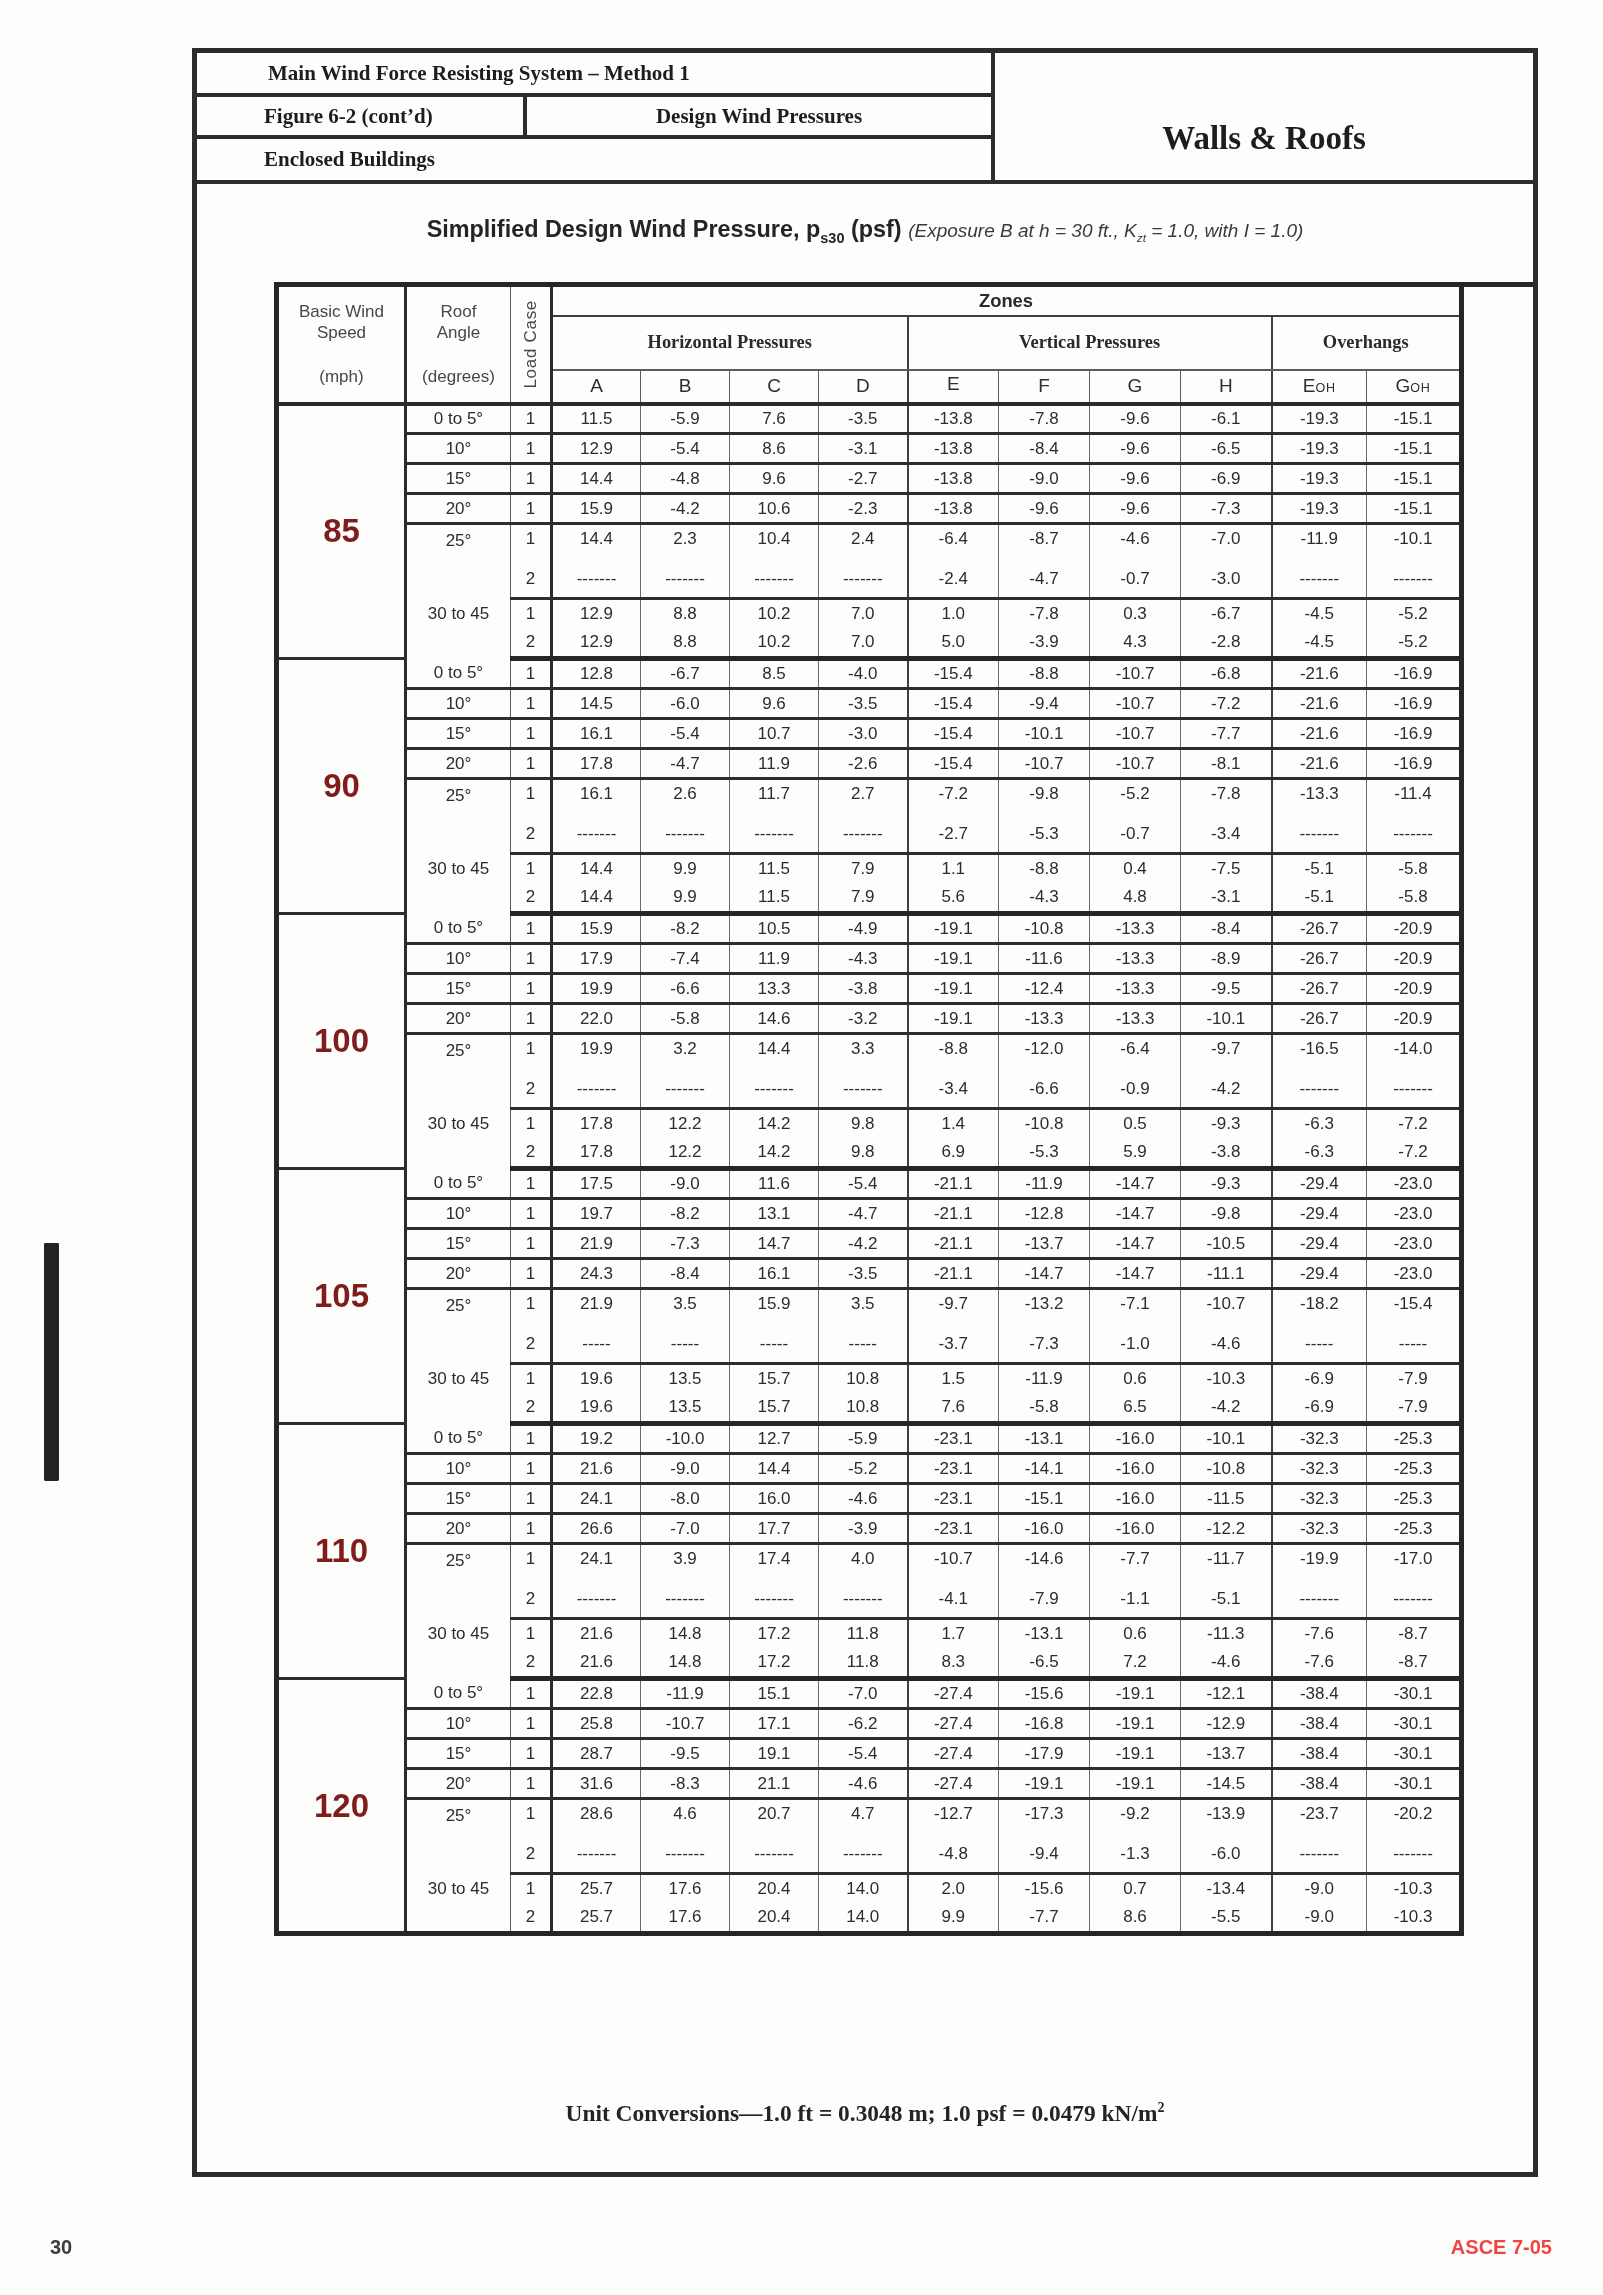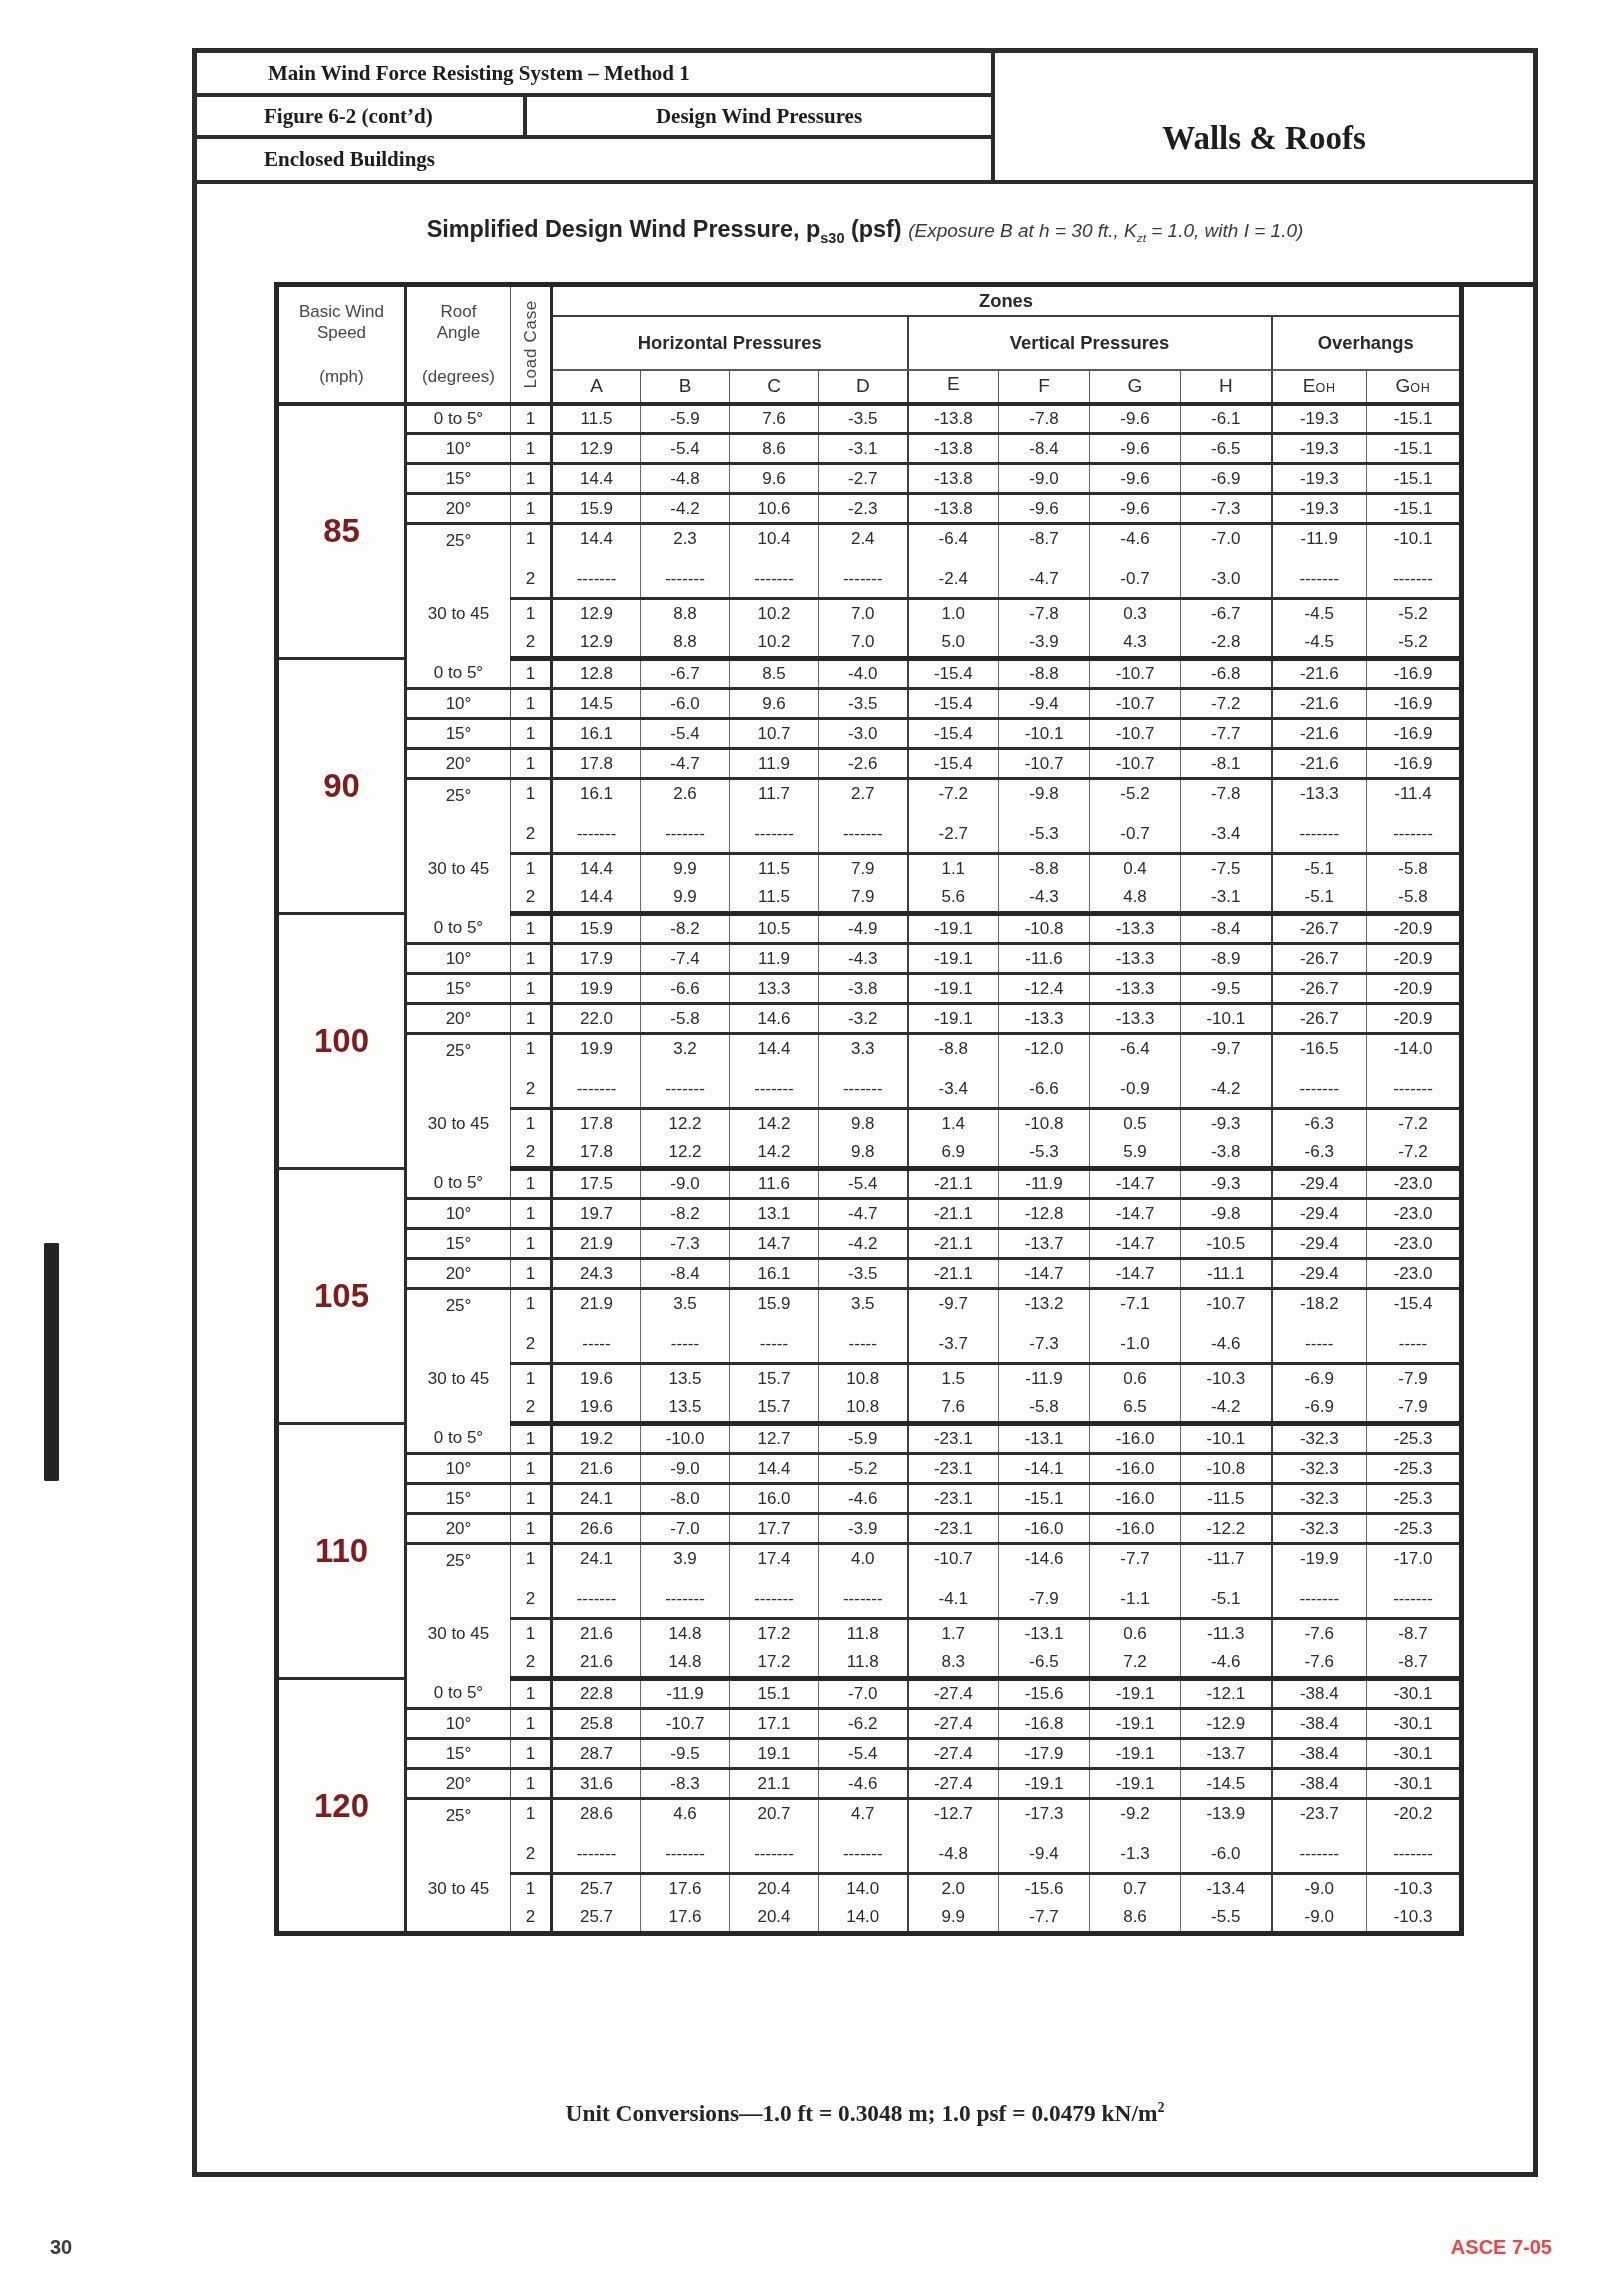--- a/index.html
+++ b/index.html
@@ -26,21 +26,21 @@
   .t-main{font-weight:bold;font-size:23.4px;color:#242424;}
   .t-main sub{font-size:0.62em;}
   .t-note{font-style:italic;font-size:19px;color:#3a3a3a;}
   .t-note sub{font-size:0.62em;}
   
   table.ps{position:absolute;left:77px;top:229px;width:1183px;border-collapse:collapse;table-layout:fixed;
            border:5px solid #262626;background:#fdfdfc;}
   th,td{box-sizing:border-box;text-align:center;vertical-align:middle;overflow:hidden;}
   th{font-weight:normal;}
   .zones{font-weight:bold;font-size:18.4px;height:31px;border-bottom:2.8px solid #3f3f3f;color:#2a2a2a;}
-  .grp{font-weight:bold;font-size:18.4px;height:54px;border-bottom:2.1px solid #5a5a5a;border-left:2.8px solid #3f3f3f;color:#2a2a2a;}
+  .grp{font-weight:bold;font-size:18.4px;height:54px;border-bottom:2.1px solid #5a5a5a;border-left:2.8px solid #3f3f3f;color:#2a2a2a;font-family:Liberation Serif, serif;}
   .grp.first{border-left:3.5px solid #2b2b2b;}
   .letter{font-size:19px;height:34px;border-left:1.4px solid #5a5a5a;border-bottom:4.2px solid #2b2b2b;color:#2e2e2e;}
   .letter.gbl{border-left:2.8px solid #3f3f3f;}
   .letter.col-e{vertical-align:top;padding-top:2.1px;}
   .oh-sub{font-size:0.66em;letter-spacing:0.7px;}
   .corner{border-bottom:4.2px solid #2b2b2b;color:#474747;font-size:17px;}
   .speed-hd{border-right:3.5px solid #2b2b2b;}
   .angle-hd{border-right:1.4px solid #5a5a5a;}
   .lc-hd{border-right:3.5px solid #2b2b2b;}
   .corner-flex{display:flex;flex-direction:column;align-items:center;justify-content:center;height:100%;gap:2.1px;line-height:1.15;}

